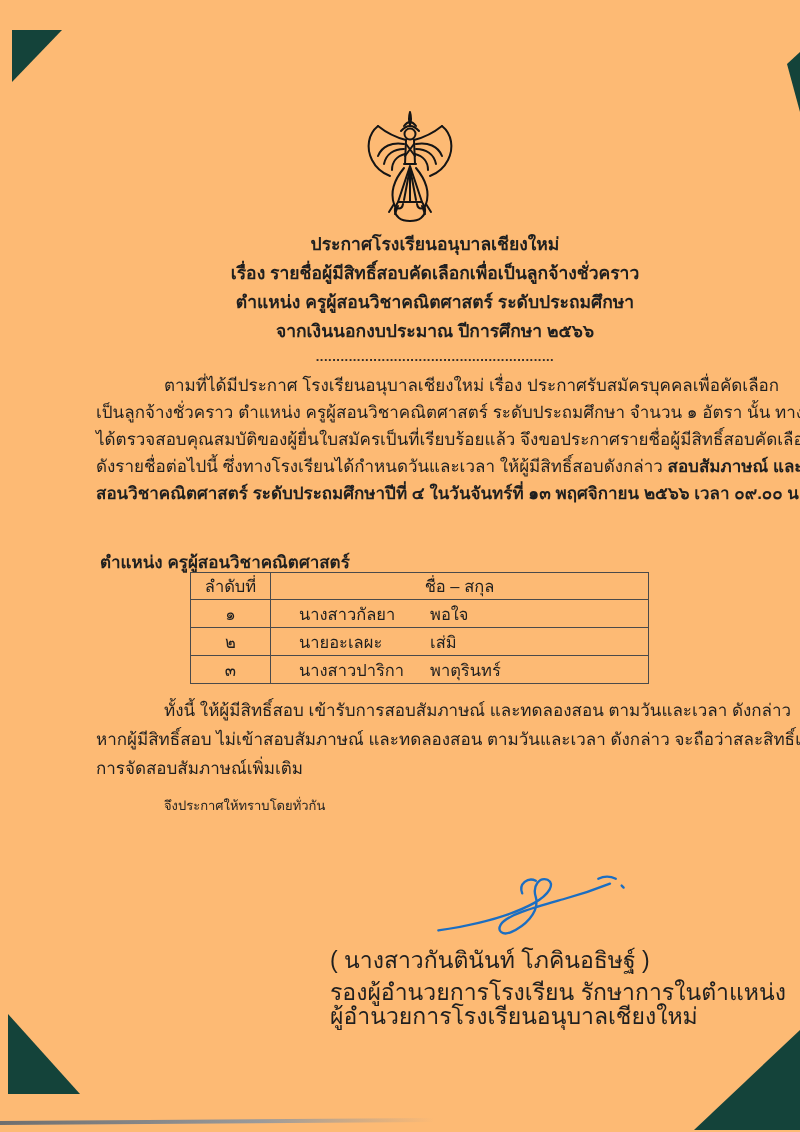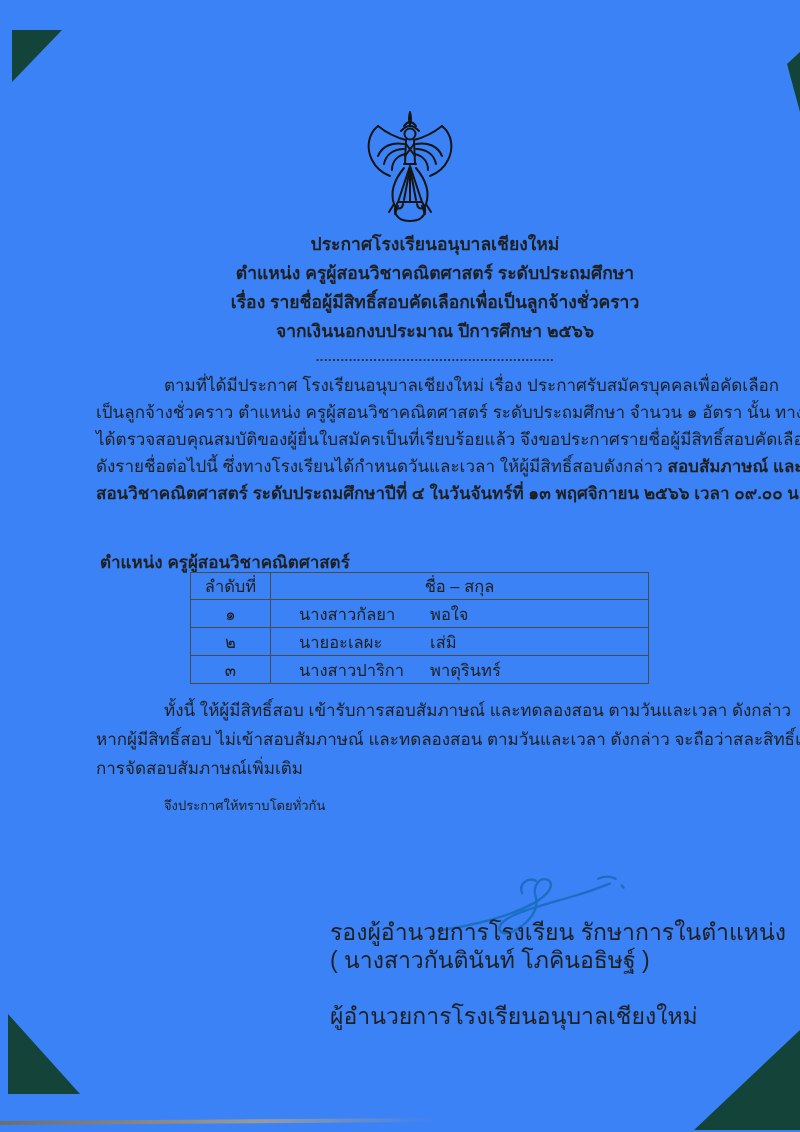--- a/index.html
+++ b/index.html
@@ -1,20 +1,20 @@
 <!DOCTYPE html>
 <html><head>
 <meta charset="utf-8">
 <style>
   * { margin:0; padding:0; box-sizing:border-box; }
   html,body { background:#e8e8e8; }
   body { font-family:"Liberation Sans", sans-serif; }
   .page {
     position:relative; width:800px; height:1132px; margin:0 auto;
-    background:#3b82f6; color:#1f1f1f; overflow:hidden;
+    background:#fdba74; color:#1f1f1f; overflow:hidden;
   }
   .abs { position:absolute; }
   .nowrap { white-space:nowrap; }
   .bold { font-weight:700; }
 
   
   .corner { background:#14433a; }
   .corner-tl { left:12px; top:30px;  width:50px;  height:52px;  clip-path:polygon(0 0, 100% 0, 0 100%); }
   .corner-tr { left:787px; top:52px; width:13px;  height:60px;  clip-path:polygon(100% 0, 100% 100%, 0 20%); }
   .corner-bl { left:8px;  top:1014px; width:72px;  height:80px;  clip-path:polygon(0 0, 0 100%, 100% 100%); }
@@ -50,21 +50,21 @@
   tr.hdr td { height:26px; font-weight:400; text-align:center; padding-left:0; }
   tr.row td { height:28px; }
   .fname { display:inline-block; width:131px; }
 
   .closing { left:164px; top:795px; font-size:13px; }
   .date-line { left:255px; top:836px; font-size:17px; }
 
   .sig-svg { left:428px; top:870px; width:205px; height:78px; }
   .sig-text { left:330px; width:400px; text-align:left; font-size:23px; }
   .sig-name  { top:942px; }
-  .sig-role1 { top:914px; }
+  .sig-role1 { top:974px; }
   .sig-role2 { top:998px; }
 
   svg .ln { fill:none; stroke:#151515; stroke-width:2; stroke-linecap:round; stroke-linejoin:round; }
   svg .ink { fill:none; stroke:#1b6ec2; stroke-width:2.4; stroke-linecap:round; stroke-linejoin:round; }
 </style>
 </head>
 <body>
 
 <div class="page">
 
@@ -97,22 +97,22 @@
       <path class="ln" d="M44 58 L38 90 M44 58 L44 91 M44 58 L50 90"></path>
       <path class="ln" d="M38 58 C28 70 24 82 28 94 C30 100 36 100 37 94"></path>
       <path class="ln" d="M50 58 C60 70 64 82 60 94 C58 100 52 100 51 94"></path>
       <path class="ln" d="M28 94 l-5 8 M32 96 l-3 8 M60 94 l5 8 M56 96 l3 8"></path>
       <path class="ln" d="M32 92 C28 98 28 104 33 108 M56 92 C60 98 60 104 55 108 M33 108 C38 112 50 112 55 108"></path>
     </svg>
   </div>
 
   <div class="abs title-block">
     <div>ประกาศโรงเรียนอนุบาลเชียงใหม่</div>
+    <div>เรื่อง รายชื่อผู้มีสิทธิ์สอบคัดเลือกเพื่อเป็นลูกจ้างชั่วคราว</div>
     <div>ตำแหน่ง ครูผู้สอนวิชาคณิตศาสตร์ ระดับประถมศึกษา</div>
-    <div>เรื่อง รายชื่อผู้มีสิทธิ์สอบคัดเลือกเพื่อเป็นลูกจ้างชั่วคราว</div>
     <div>จากเงินนอกงบประมาณ ปีการศึกษา ๒๕๖๖</div>
     <div class="divider">..........................................................</div>
   </div>
 
   <div class="abs para p1">
     <div class="indent nowrap">ตามที่ได้มีประกาศ โรงเรียนอนุบาลเชียงใหม่ เรื่อง ประกาศรับสมัครบุคคลเพื่อคัดเลือก</div>
     <div class="nowrap">เป็นลูกจ้างชั่วคราว ตำแหน่ง ครูผู้สอนวิชาคณิตศาสตร์ ระดับประถมศึกษา จำนวน ๑ อัตรา นั้น ทางโรงเรียน</div>
     <div class="nowrap">ได้ตรวจสอบคุณสมบัติของผู้ยื่นใบสมัครเป็นที่เรียบร้อยแล้ว จึงขอประกาศรายชื่อผู้มีสิทธิ์สอบคัดเลือกฯ</div>
     <div class="nowrap"><span>ดังรายชื่อต่อไปนี้ ซึ่งทางโรงเรียนได้กำหนดวันและเวลา ให้ผู้มีสิทธิ์สอบดังกล่าว </span><span class="bold">สอบสัมภาษณ์ และทดลอง</span></div>
     <div class="nowrap bold">สอนวิชาคณิตศาสตร์ ระดับประถมศึกษาปีที่ ๔ ในวันจันทร์ที่ ๑๓ พฤศจิกายน ๒๕๖๖ เวลา ๐๙.๐๐ น.</div>

